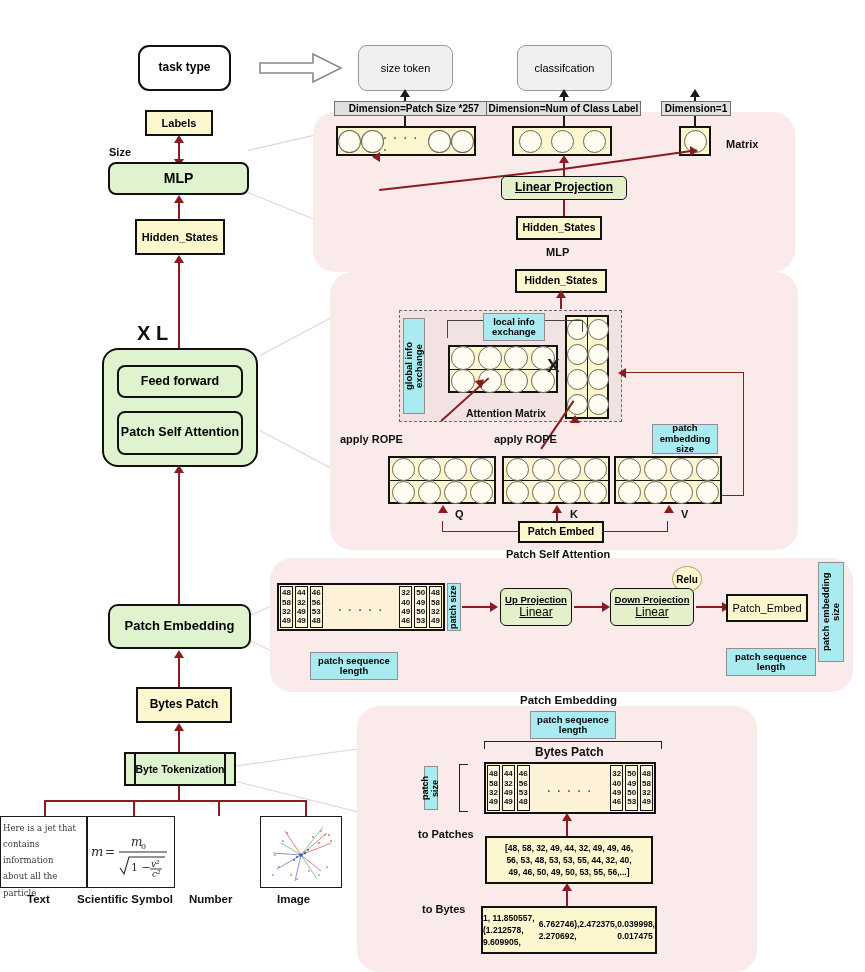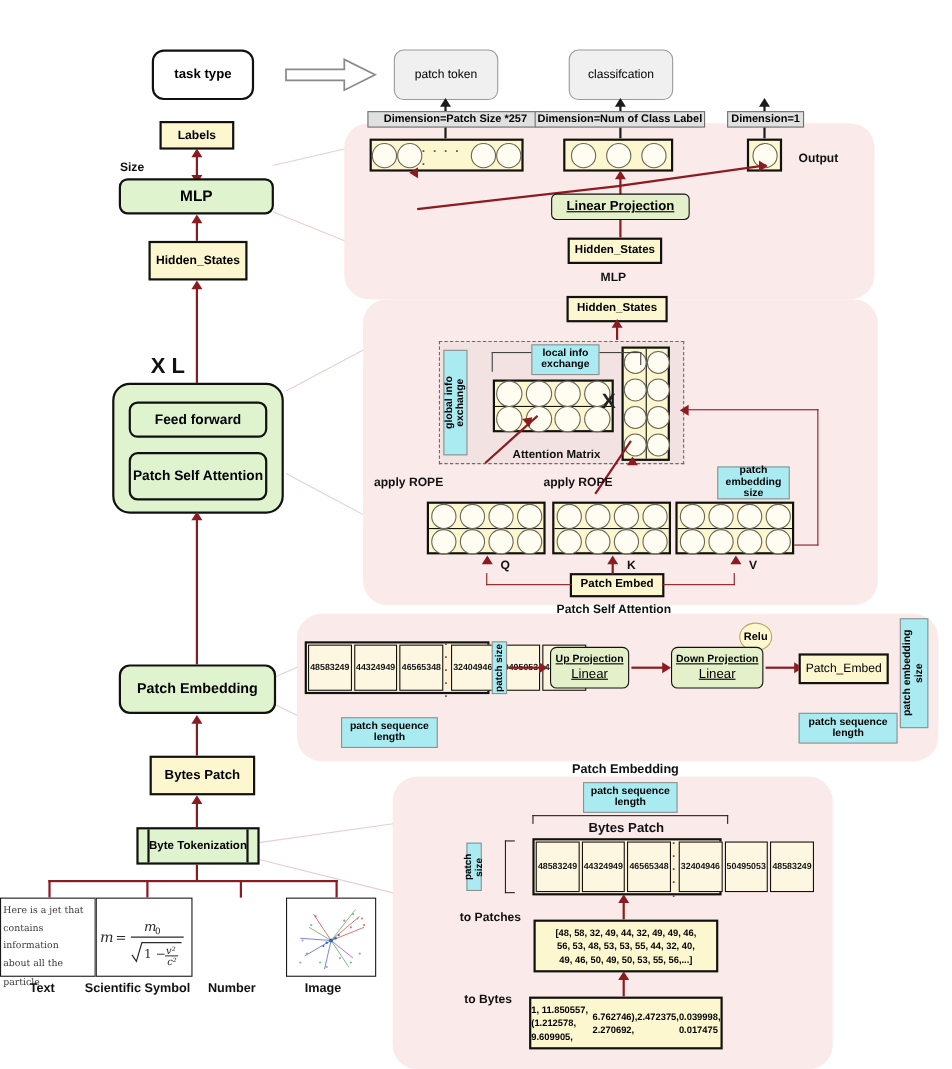--- a/index.html
+++ b/index.html
@@ -37,21 +37,21 @@
   .arrow-lf{position:absolute;width:0;height:0;border-top:5px solid transparent;
             border-bottom:5px solid transparent;border-right:8px solid #8c1b20;}
 
   
   .cellrow{display:flex;align-items:center;justify-content:space-around;height:100%;}
   .circ{border-radius:50%;border:1.5px solid #6b6655;background:#fffdf2;}
   .dots{letter-spacing:2px;font-weight:bold;color:#555;font-size:11px;}
 
   
   .bytegrid{display:flex;align-items:stretch;background:#fdf2d8;}
-  .bytecol{border:1.5px solid #14120c;background:#fdf7e2;display:flex;flex-direction:row;
+  .bytecol{border:1.5px solid #14120c;background:#fdf7e2;display:flex;flex-direction:column;
            align-items:center;justify-content:center;font-size:8px;font-weight:bold;color:#111;
            line-height:1.18;margin:1px;padding:0 1px;}
   .bytegap{flex:1;display:flex;align-items:center;justify-content:center;}
 
   
   .rot{writing-mode:vertical-rl;transform:rotate(180deg);}
 
   .hair{position:absolute;background:#e8cfcf;}
   .dash{position:absolute;border:1.5px dashed #6a6a6a;}
 
@@ -86,21 +86,21 @@
 
   <div class="abs box white" style="left:138px;top:45px;width:93px;height:46px;font-size:12px;">
     <span>task type</span>
   </div>
 
   <svg class="abs" style="left:258px;top:50px;width:85px;height:36px;" viewBox="0 0 85 36">
     <polygon points="2,13 55,13 55,4 83,18 55,32 55,23 2,23" fill="#ffffff" stroke="#8a8a8a" stroke-width="1.6"></polygon>
   </svg>
 
   <div class="abs box grey" style="left:358px;top:45px;width:95px;height:46px;font-size:11px;font-weight:normal;">
-    <span>patch token</span>
+    <span>size token</span>
   </div>
   <div class="abs box grey" style="left:517px;top:45px;width:95px;height:46px;font-size:11px;font-weight:normal;">
     <span>classifcation</span>
   </div>
 
   <div class="vline blk abs" style="left:404px;top:92px;width:2px;height:17px;"></div>
   <div class="arrow-up k abs" style="left:400px;top:89px;"></div>
   <div class="vline blk abs" style="left:563px;top:92px;width:2px;height:17px;"></div>
   <div class="arrow-up k abs" style="left:559px;top:89px;"></div>
   <div class="vline blk abs" style="left:694px;top:92px;width:2px;height:17px;"></div>
@@ -134,21 +134,21 @@
       <span class="circ" style="width:21px;height:21px;"></span>
       <span class="circ" style="width:21px;height:21px;"></span>
       <span class="circ" style="width:21px;height:21px;"></span>
     </div>
   </div>
   <div class="abs bd yellow" style="left:679px;top:126px;width:32px;height:30px;">
     <div class="cellrow">
       <span class="circ" style="width:21px;height:21px;"></span>
     </div>
   </div>
-  <div class="abs label" style="left:726px;top:138px;font-size:11px;">Output</div>
+  <div class="abs label" style="left:726px;top:138px;font-size:11px;">Matrix</div>
 
   <div class="hline abs" style="left:378px;top:168px;width:186px;height:1.6px;transform:rotate(-6.5deg);transform-origin:right center;"></div>
   <div class="arrow-lf abs" style="left:372px;top:152px;"></div>
   <div class="hline abs" style="left:563px;top:168px;width:135px;height:1.6px;transform:rotate(-8deg);transform-origin:left center;"></div>
   <div class="arrow-rt abs" style="left:690px;top:146px;"></div>
   <div class="vline abs" style="left:563px;top:160px;width:1.8px;height:26px;"></div>
   <div class="arrow-up abs" style="left:559px;top:155px;"></div>
 
   <div class="abs box green2" style="left:501px;top:176px;width:126px;height:24px;border:1.5px solid #111;border-radius:5px;font-size:12px;">
     <span style="text-decoration:underline;">Linear Projection</span>

